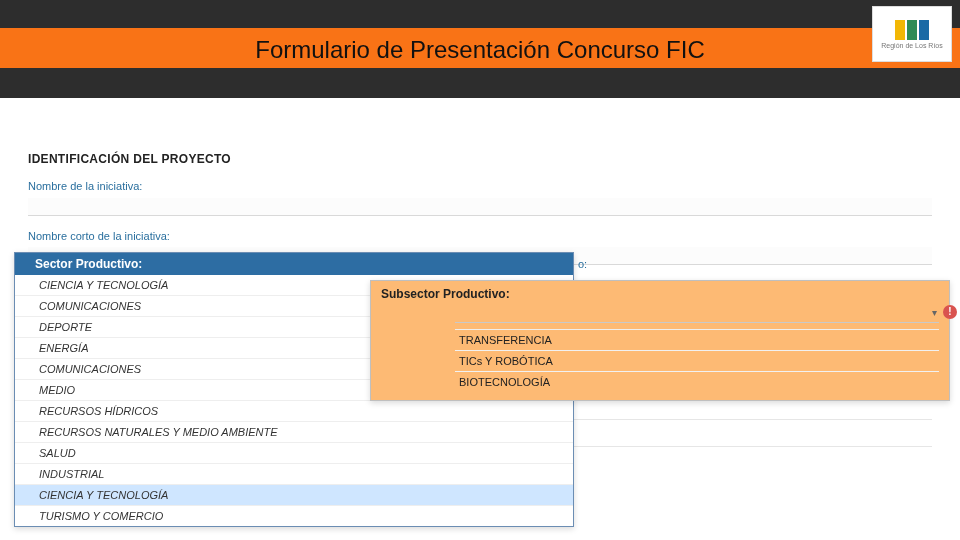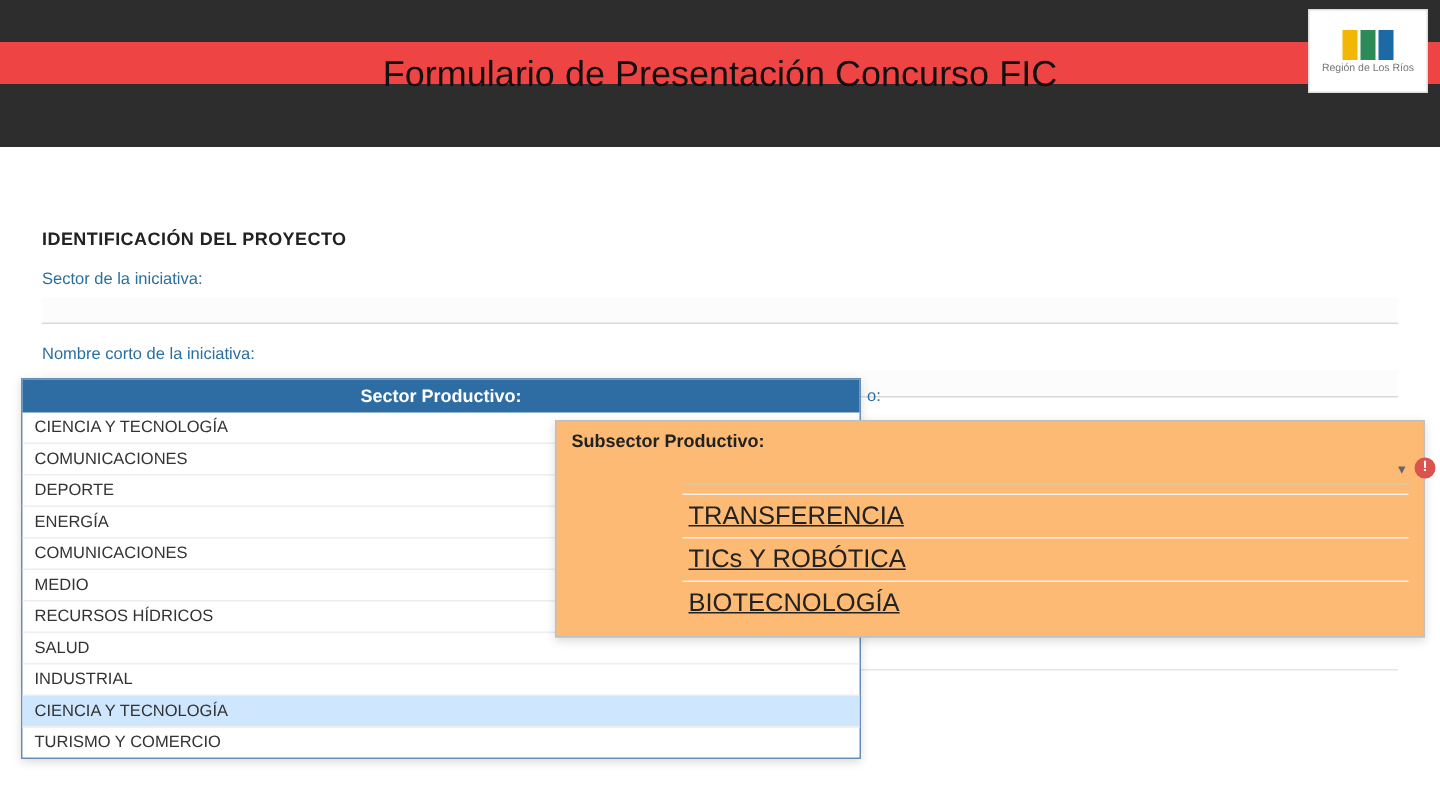--- a/index.html
+++ b/index.html
@@ -8,22 +8,22 @@
   
   .topbar {
     position: relative;
     width: 100%;
     height: 98px;
     background: #2d2d2d;
   }
   
   .topbar-strip {
     position: absolute;
-    top: 28px; left: 0; right: 0; height: 28px;
-    background: #ef4444;
+    top: 28px; left: 0; right: 0; height: 40px;
+    background: #f97316;
   }
   .topbar-strip .title-text {
     color: #111;
     font-size: 24px;
     text-align: center;
     line-height: 44px;
     font-weight: 400;
   }
   .logo-box {
     position: absolute;
@@ -78,30 +78,30 @@
     background: #fff;
     border: 1px solid #6b8db3;
     box-shadow: 0 2px 6px rgba(0,0,0,.15);
     z-index: 5;
   }
   .sector-panel .panel-header {
     background: #2d6da3;
     color: #fff;
     font-size: 12px;
     font-weight: 600;
-    padding: 4px 4px;
-    text-align: center;
+    padding: 4px 20px;
   }
   .sector-panel .option {
     font-size: 11px;
     color: #333;
-    padding: 3px 8px;
+    padding: 3px 24px;
     border-bottom: 1px solid #eee;
     line-height: 14px;
     white-space: nowrap;
+    font-style: italic;
   }
   .sector-panel .option.selected {
     background: #cfe6ff;
   }
   .sector-panel .option:last-child { border-bottom: none; }
 
   
   .subsector-panel {
     position: absolute;
     top: 280px; left: 370px;
@@ -132,25 +132,24 @@
     width: 14px; height: 14px; border-radius: 50%;
     background: #d9534f; color: #fff;
     font-size: 10px; line-height: 14px; text-align: center;
     font-weight: 700;
   }
   .subsector-panel .options {
     margin: 0 10px 8px 84px;
     border-top: 1px solid #eee;
   }
   .subsector-panel .opt {
-    font-size: 17px;
+    font-size: 11px;
     color: #222;
     padding: 4px 4px;
     border-bottom: 1px solid #f1f1f1;
-    text-decoration: underline;
   }
   .subsector-panel .opt:last-child { border-bottom: none; }
 
   
   .ghost-lines {
     position: absolute;
     left: 28px; right: 28px; top: 392px;
     z-index: 0;
   }
   .ghost-lines div {
@@ -173,21 +172,21 @@
         <span></span>
         <span></span>
       </div>
     <div>Región de Los Ríos</div>
   </div>
 </div>
 
 <div class="form-area">
   <div class="section-title">IDENTIFICACIÓN DEL PROYECTO</div>
 
-  <div class="field-label">Sector de la iniciativa:</div>
+  <div class="field-label">Nombre de la iniciativa:</div>
   <input class="field-input" value="" style="">
 
   <div class="field-label">Nombre corto de la iniciativa:</div>
   <input class="field-input" value="" style="">
 </div>
 
 <div style="position:absolute; top:258px; left:578px; font-size:11px; color:#2a6f9e; z-index:2;">o:</div>
 
 <div class="edge-letters" style="top:312px">I</div>
 <div class="edge-letters" style="top:370px">R</div>
@@ -203,20 +202,21 @@
 <div class="sector-panel">
   <div class="panel-header">Sector Productivo:</div>
   <div id="sector-options">
       <div class="option">CIENCIA Y TECNOLOGÍA</div>
       <div class="option">COMUNICACIONES</div>
       <div class="option">DEPORTE</div>
       <div class="option">ENERGÍA</div>
       <div class="option">COMUNICACIONES</div>
       <div class="option">MEDIO</div>
       <div class="option">RECURSOS HÍDRICOS</div>
+      <div class="option">RECURSOS NATURALES Y MEDIO AMBIENTE</div>
       <div class="option">SALUD</div>
       <div class="option">INDUSTRIAL</div>
       <div class="option selected">CIENCIA Y TECNOLOGÍA</div>
       <div class="option">TURISMO Y COMERCIO</div>
     </div>
 </div>
 
 <div class="subsector-panel">
   <div class="panel-header">Subsector Productivo:</div>
   <div class="sub-input-row">

